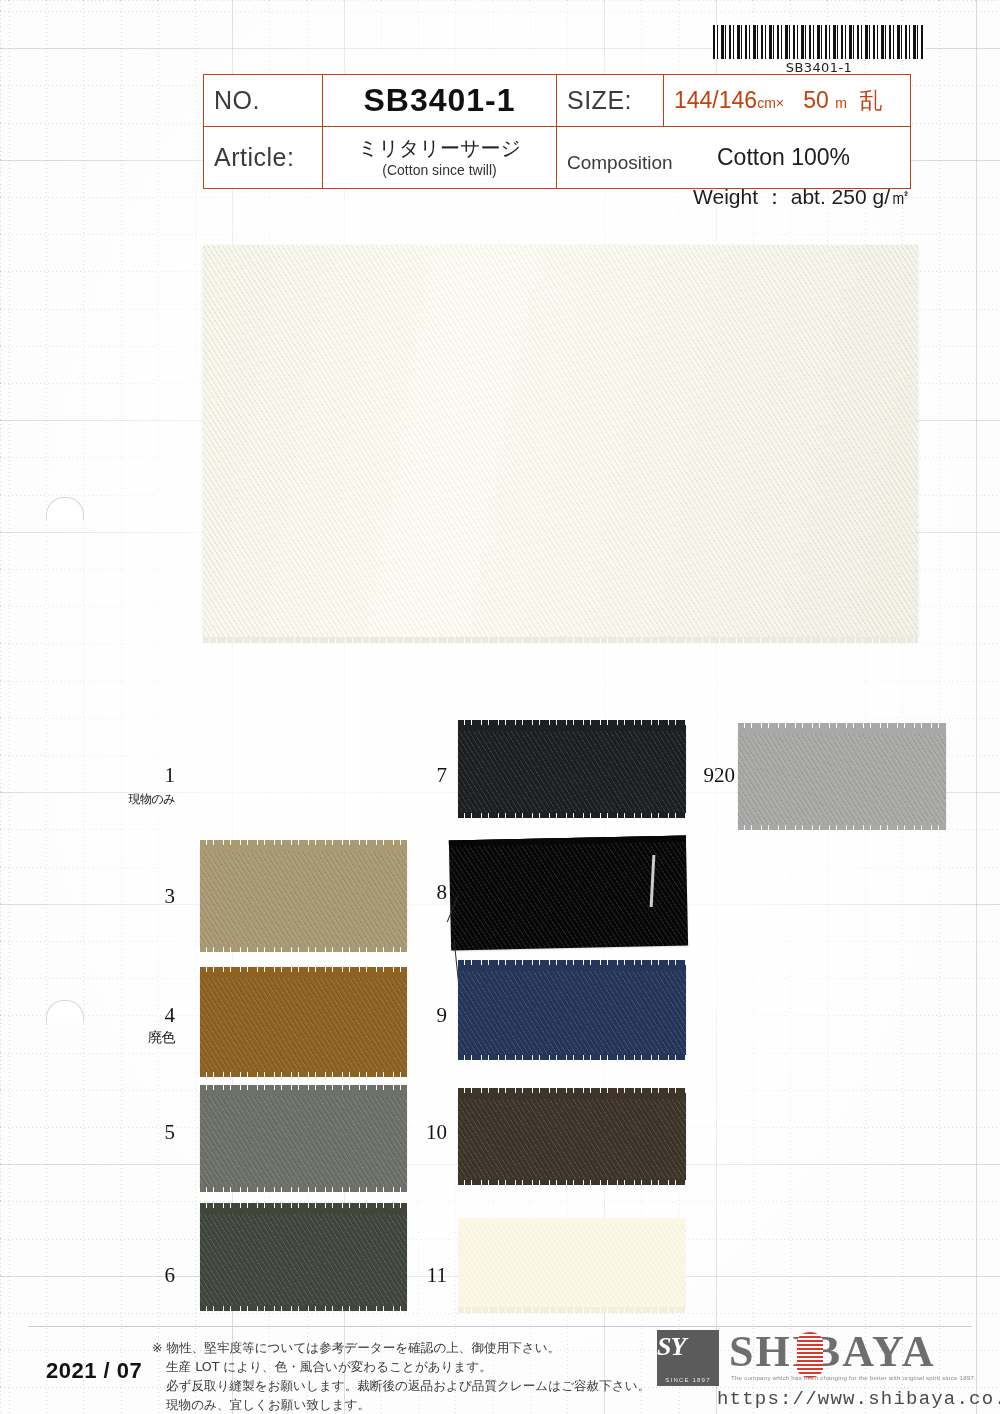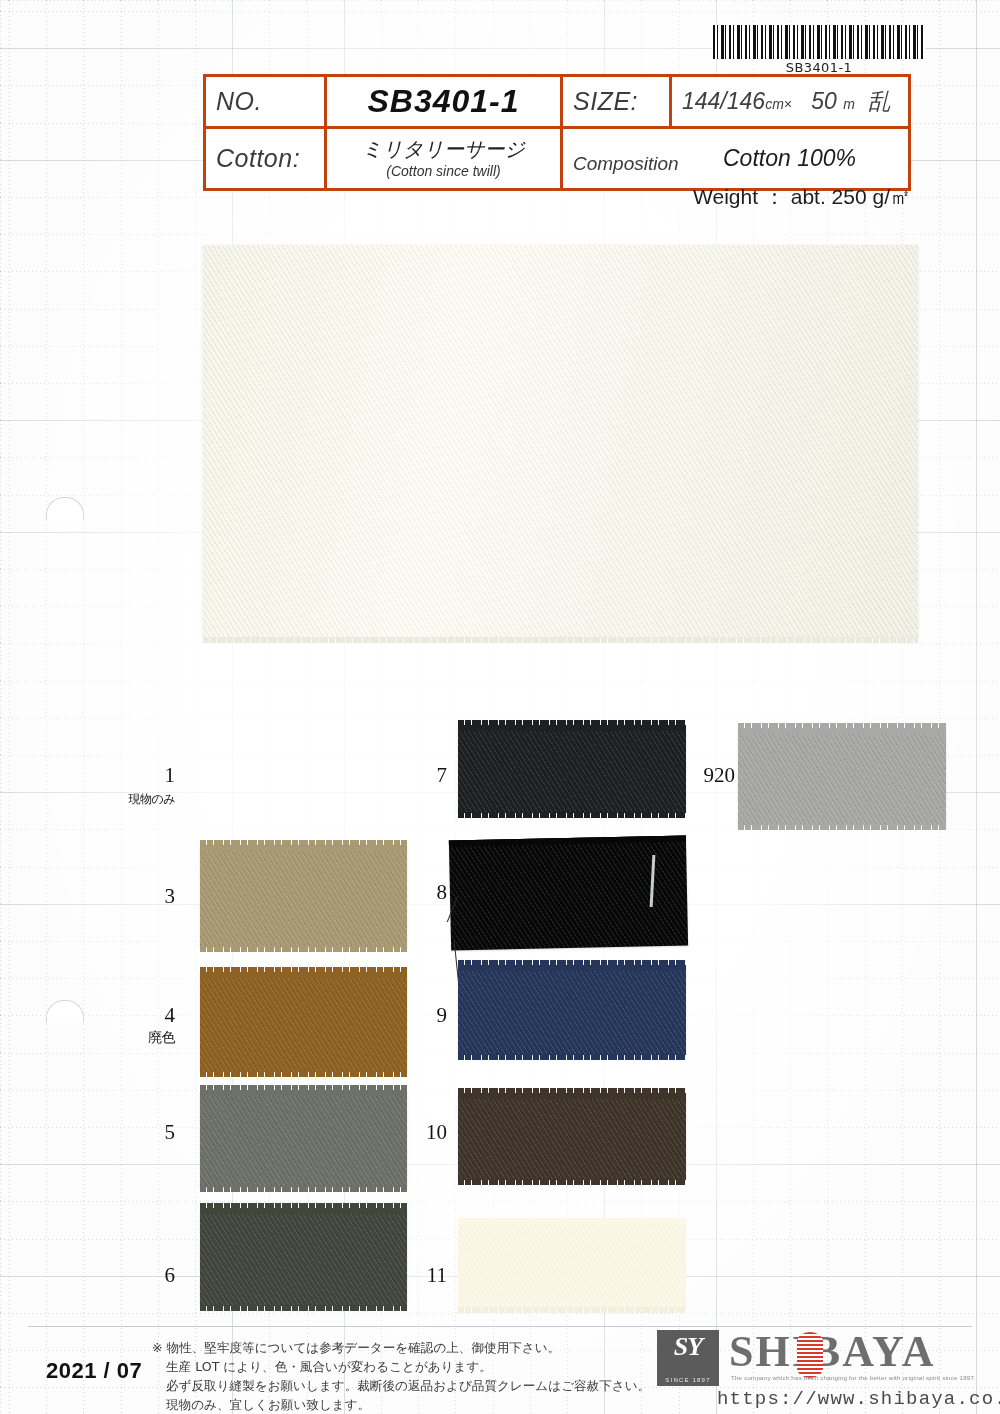--- a/index.html
+++ b/index.html
@@ -60,28 +60,28 @@
     background-size:16px 100%;
   }
   .barcode-num{font-size:13px;letter-spacing:.4px;margin-top:1px;color:#222;
     font-family:"DejaVu Sans",sans-serif;}
 
   
   #spec-table{
     position:absolute;left:203px;top:74px;width:708px;
     border:1px solid #6d6d6d;border-collapse:collapse;background:#fff;
   }
-  #spec-table td{border:3px solid #c2410c;vertical-align:middle;padding:0;font-style:italic;}
+  #spec-table td{border:1px solid #c2410c;vertical-align:middle;padding:0;}
   .cell-pad{padding:6px 10px;}
   .lbl{font-size:25px;color:#3b3b3b;letter-spacing:.5px;}
   .lbl-sm{font-size:19px;color:#3b3b3b;}
   .val-no{font-size:32px;font-weight:bold;letter-spacing:1px;color:#111;text-align:center;}
   .val-article{font-size:20px;color:#222;text-align:center;line-height:1.15;}
   .val-article small{font-size:14px;color:#333;display:block;margin-top:2px;}
-  .val-size{font-size:23px;color:#404040;white-space:nowrap;}
+  .val-size{font-size:23px;color:#c2410c;white-space:nowrap;}
   .val-size .u{font-size:14px;}
   .val-comp{font-size:23px;color:#1d1d1d;}
   .row-no{height:52px;}
   .row-art{height:62px;}
   #weight-line{
     position:absolute;left:203px;top:183px;width:708px;text-align:right;
     font-size:21px;color:#1d1d1d;padding-right:4px;
   }
 
   
@@ -151,21 +151,21 @@
   #notes div{white-space:nowrap;}
   #notes .indent{padding-left:14px;}
 
   
   #logo-wrap{position:absolute;left:657px;top:1330px;width:315px;}
   #logo-mark{
     position:absolute;left:0;top:0;width:62px;height:56px;background:#5b5b5b;
     color:#fff;
   }
   #logo-mark .glyph{
-    position:absolute;left:0;right:0;top:2px;text-align:center;
+    position:absolute;left:0;right:0;top:2px;text-align:left;
     font-size:26px;font-weight:bold;font-family:"Liberation Serif",serif;
     font-style:italic;letter-spacing:-1px;
   }
   #logo-mark .since{
     position:absolute;left:0;right:0;bottom:3px;text-align:center;
     font-size:6px;letter-spacing:1.2px;color:#e9e9e9;
   }
   #logo-word{
     position:absolute;left:72px;top:-4px;
     font-size:44px;font-weight:bold;letter-spacing:2px;color:#6e6e6e;
@@ -213,21 +213,21 @@
       <div class="cell-pad lbl">SIZE:</div>
     </td>
     <td>
       <div class="cell-pad val-size">
         <span>144/146</span><span class="u">cm</span><span class="u">×</span>&nbsp;&nbsp;&nbsp;<span>50</span>&nbsp;<span class="u">m</span>&nbsp;&nbsp;<span>乱</span>
       </div>
     </td>
   </tr>
   <tr class="row-art">
     <td>
-      <div class="cell-pad lbl">Cotton:</div>
+      <div class="cell-pad lbl">Article:</div>
     </td>
     <td>
       <div class="cell-pad val-article">
         <span>ミリタリーサージ</span>
         <small>(Cotton since twill)</small>
       </div>
     </td>
     <td colspan="2">
       <div class="cell-pad" style="display:flex;align-items:center;">
         <span class="lbl-sm" style="flex:0 0 150px;margin-top:10px;">Composition</span>

